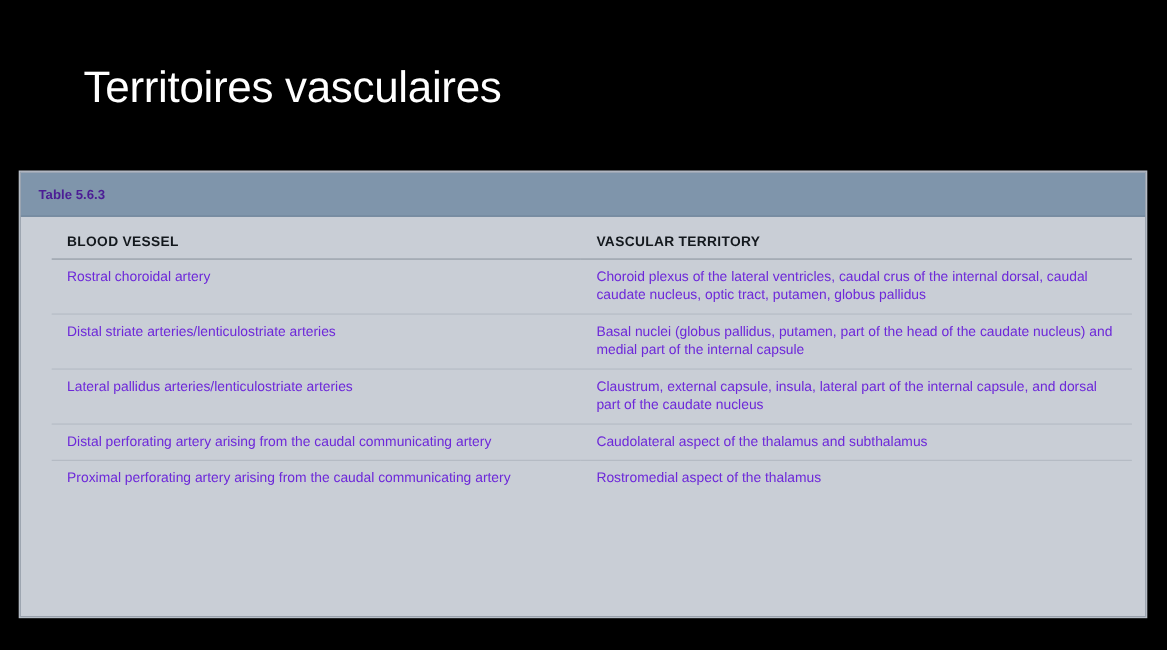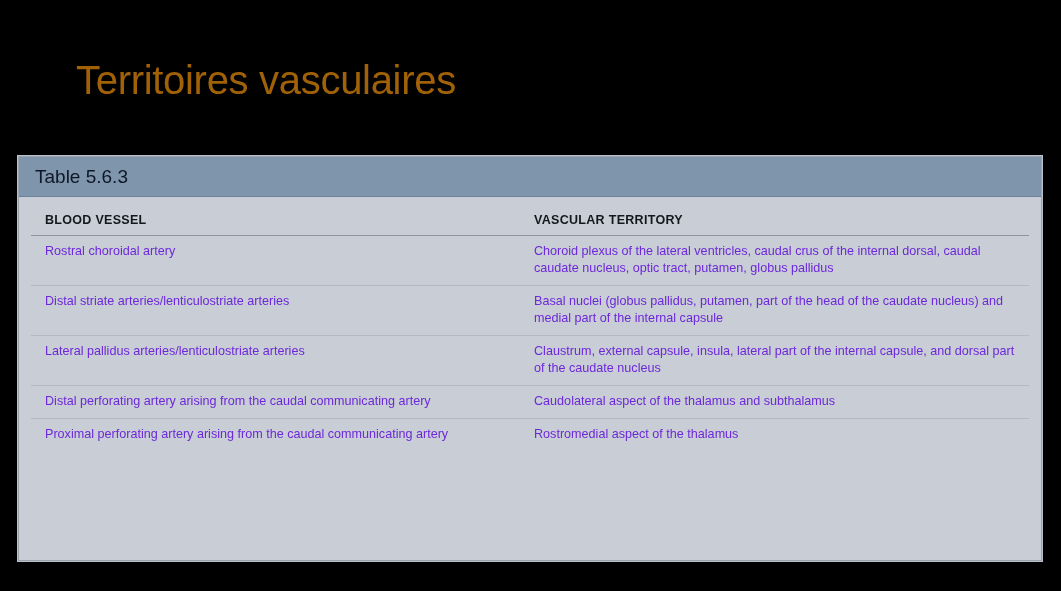--- a/index.html
+++ b/index.html
@@ -18,21 +18,21 @@
     width: 1061px;
     height: 591px;
     background: #000000;
   }
   .slide-title {
     position: absolute;
     left: 76px;
     top: 56px;
     font-size: 40px;
     line-height: 1.2;
-    color: #a16207;
+    color: #ffffff;
     font-weight: normal;
     letter-spacing: -0.3px;
     white-space: nowrap;
   }
   .table-figure {
     position: absolute;
     left: 18px;
     top: 156px;
     width: 1024px;
     height: 405px;
@@ -44,24 +44,24 @@
   .table-caption {
     height: 40px;
     background: #7f95ab;
     display: flex;
     align-items: center;
     padding: 0 16px;
     box-sizing: border-box;
     border-bottom: 1px solid #6d8298;
   }
   .caption-num {
-    font-size: 19px;
-    color: #0f172a;
+    font-size: 12px;
+    color: #4c1d95;
     margin-right: 6px;
-    font-weight: normal;
+    font-weight: bold;
   }
   .caption-text {
     font-size: 13.5px;
     color: #10161c;
     font-weight: bold;
   }
   table.vt {
     width: 100%;
     border-collapse: collapse;
     table-layout: fixed;
@@ -85,20 +85,21 @@
     vertical-align: top;
     line-height: 1.35;
     border-bottom: 1px solid #b3bac3;
   }
   table.vt tbody tr:last-child td {
     border-bottom: none;
   }
   .tbl-wrap {
     padding: 4px 12px 10px 12px;
     box-sizing: border-box;
+    margin-left: 16px;
   }
 </style>
 </head>
 <body>
 
 <div class="slide">
 
   <div class="slide-title">Territoires vasculaires</div>
 
   <div class="table-figure">

